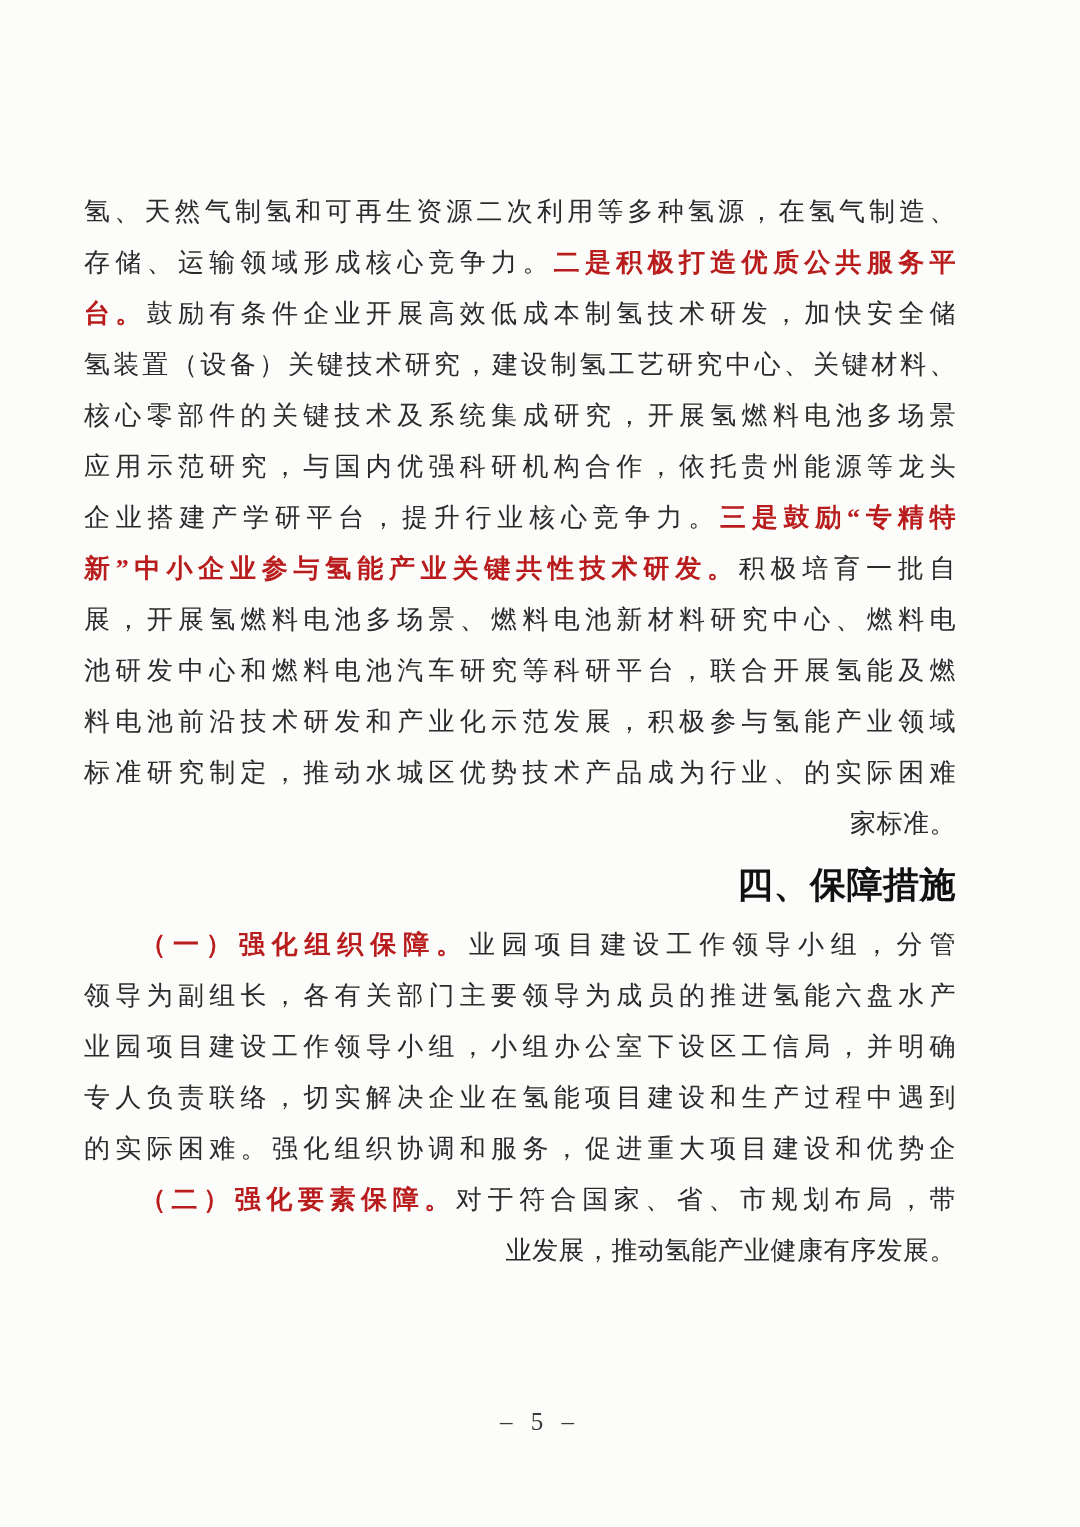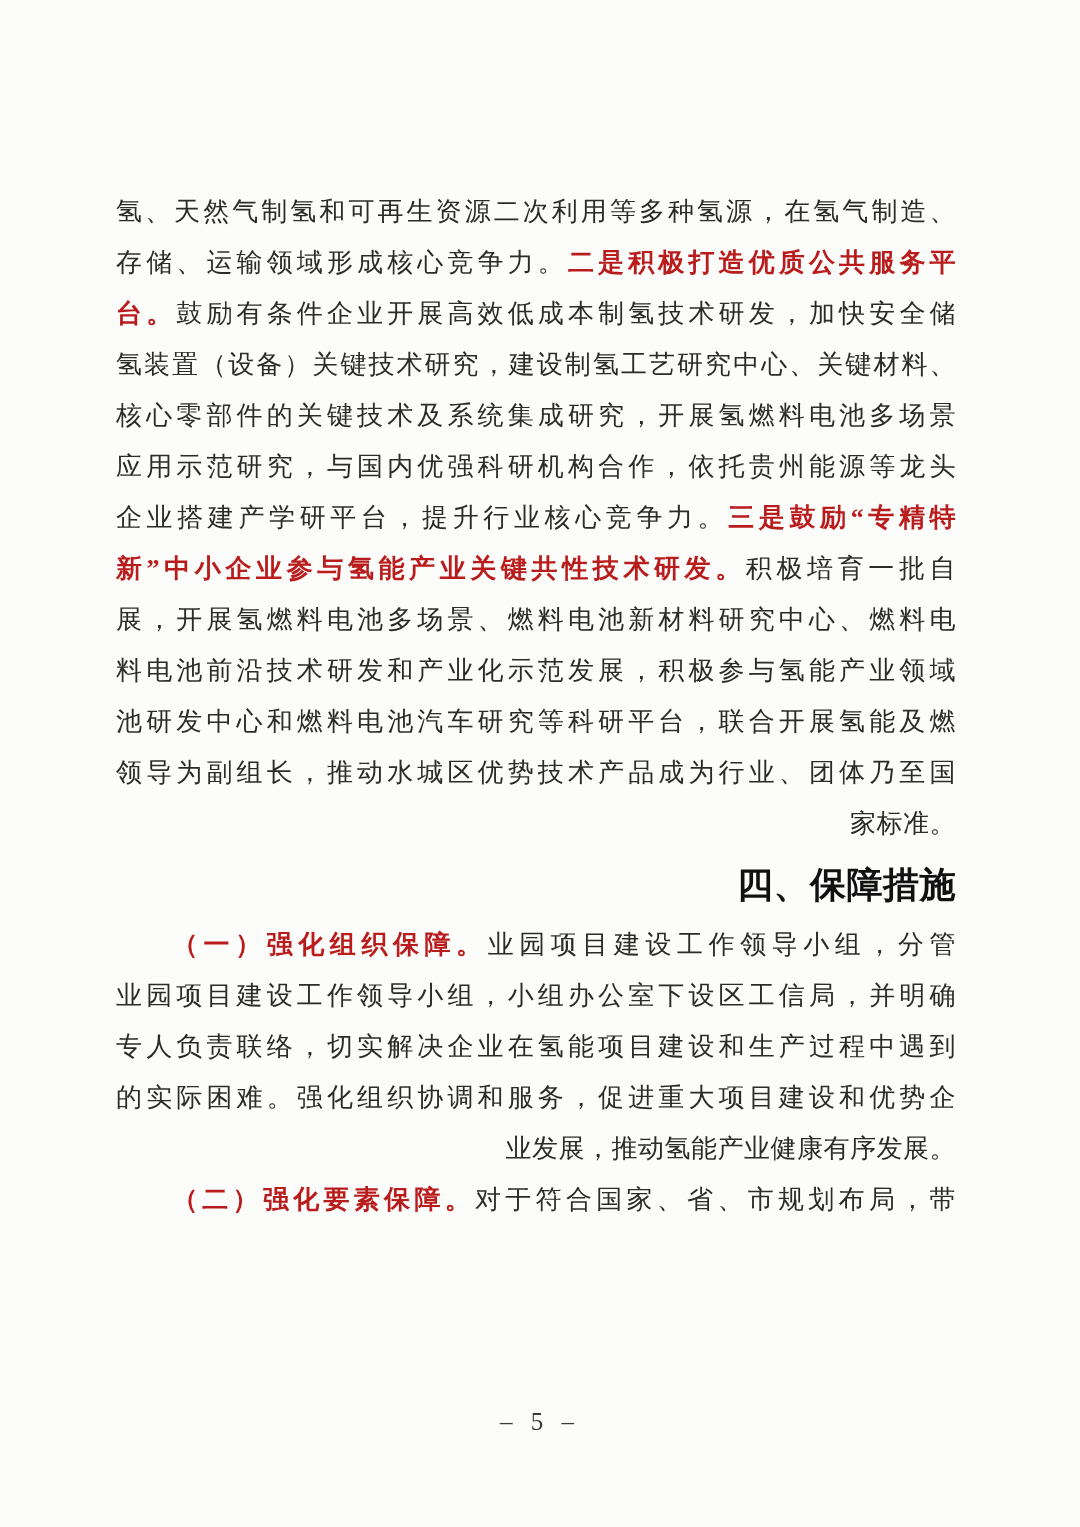--- a/index.html
+++ b/index.html
@@ -13,21 +13,21 @@
     background: #fcfcfa;
     font-family: "Liberation Serif", "DejaVu Serif", serif;
     color: #2b2b2b;
     position: relative;
     overflow: hidden;
   }
 
   .page {
     position: absolute;
     inset: 0;
-    padding: 186px 124px 0 116px;
+    padding: 186px 124px 0 84px;
   }
 
   .line {
     font-size: 26px;
     line-height: 51px;
     min-height: 51px;
     text-align: right;
     letter-spacing: 0.5px;
   }
 
@@ -76,26 +76,27 @@
   <div id="doc-body">
       <div class="line fill"><span class="run">氢、天然气制氢和可再生资源二次利用等多种氢源，在氢气制造、</span></div>
       <div class="line fill"><span class="run">存储、运输领域形成核心竞争力。</span><span class="run bold">二是积极打造优质公共服务平</span></div>
       <div class="line fill"><span class="run bold">台。</span><span class="run">鼓励有条件企业开展高效低成本制氢技术研发，加快安全储</span></div>
       <div class="line fill"><span class="run">氢装置（设备）关键技术研究，建设制氢工艺研究中心、关键材料、</span></div>
       <div class="line fill"><span class="run">核心零部件的关键技术及系统集成研究，开展氢燃料电池多场景</span></div>
       <div class="line fill"><span class="run">应用示范研究，与国内优强科研机构合作，依托贵州能源等龙头</span></div>
       <div class="line fill"><span class="run">企业搭建产学研平台，提升行业核心竞争力。</span><span class="run bold">三是鼓励“专精特</span></div>
       <div class="line fill"><span class="run bold">新”中小企业参与氢能产业关键共性技术研发。</span><span class="run">积极培育一批自</span></div>
       <div class="line fill"><span class="run">展，开展氢燃料电池多场景、燃料电池新材料研究中心、燃料电</span></div>
+      <div class="line fill"><span class="run">池研发中心和燃料电池汽车研究等科研平台，联合开展氢能及燃</span></div>
       <div class="line fill"><span class="run">料电池前沿技术研发和产业化示范发展，积极参与氢能产业领域</span></div>
-      <div class="line fill"><span class="run">池研发中心和燃料电池汽车研究等科研平台，联合开展氢能及燃</span></div>
-      <div class="line fill"><span class="run">领导为副组长，推动水城区优势技术产品成为行业、团体乃至国</span></div>
+      <div class="line fill"><span class="run">标准研究制定，推动水城区优势技术产品成为行业、的实际困难</span></div>
       <div class="line"><span class="run">家标准。</span></div>
       <div class="line heading indent">四、保障措施</div>
       <div class="line fill indent"><span class="run bold">（一）强化组织保障。</span><span class="run">业园项目建设工作领导小组，分管</span></div>
+      <div class="line fill"><span class="run">领导为副组长，各有关部门主要领导为成员的推进氢能六盘水产</span></div>
       <div class="line fill"><span class="run">业园项目建设工作领导小组，小组办公室下设区工信局，并明确</span></div>
       <div class="line fill"><span class="run">专人负责联络，切实解决企业在氢能项目建设和生产过程中遇到</span></div>
       <div class="line fill"><span class="run">的实际困难。强化组织协调和服务，促进重大项目建设和优势企</span></div>
+      <div class="line fill indent"><span class="run bold">（二）强化要素保障。</span><span class="run">对于符合国家、省、市规划布局，带</span></div>
       <div class="line"><span class="run">业发展，推动氢能产业健康有序发展。</span></div>
-      <div class="line fill indent"><span class="run bold">（二）强化要素保障。</span><span class="run">对于符合国家、省、市规划布局，带</span></div>
     </div>
   <div class="footer">– 5 –</div>
 </div>
 
 </body></html>

